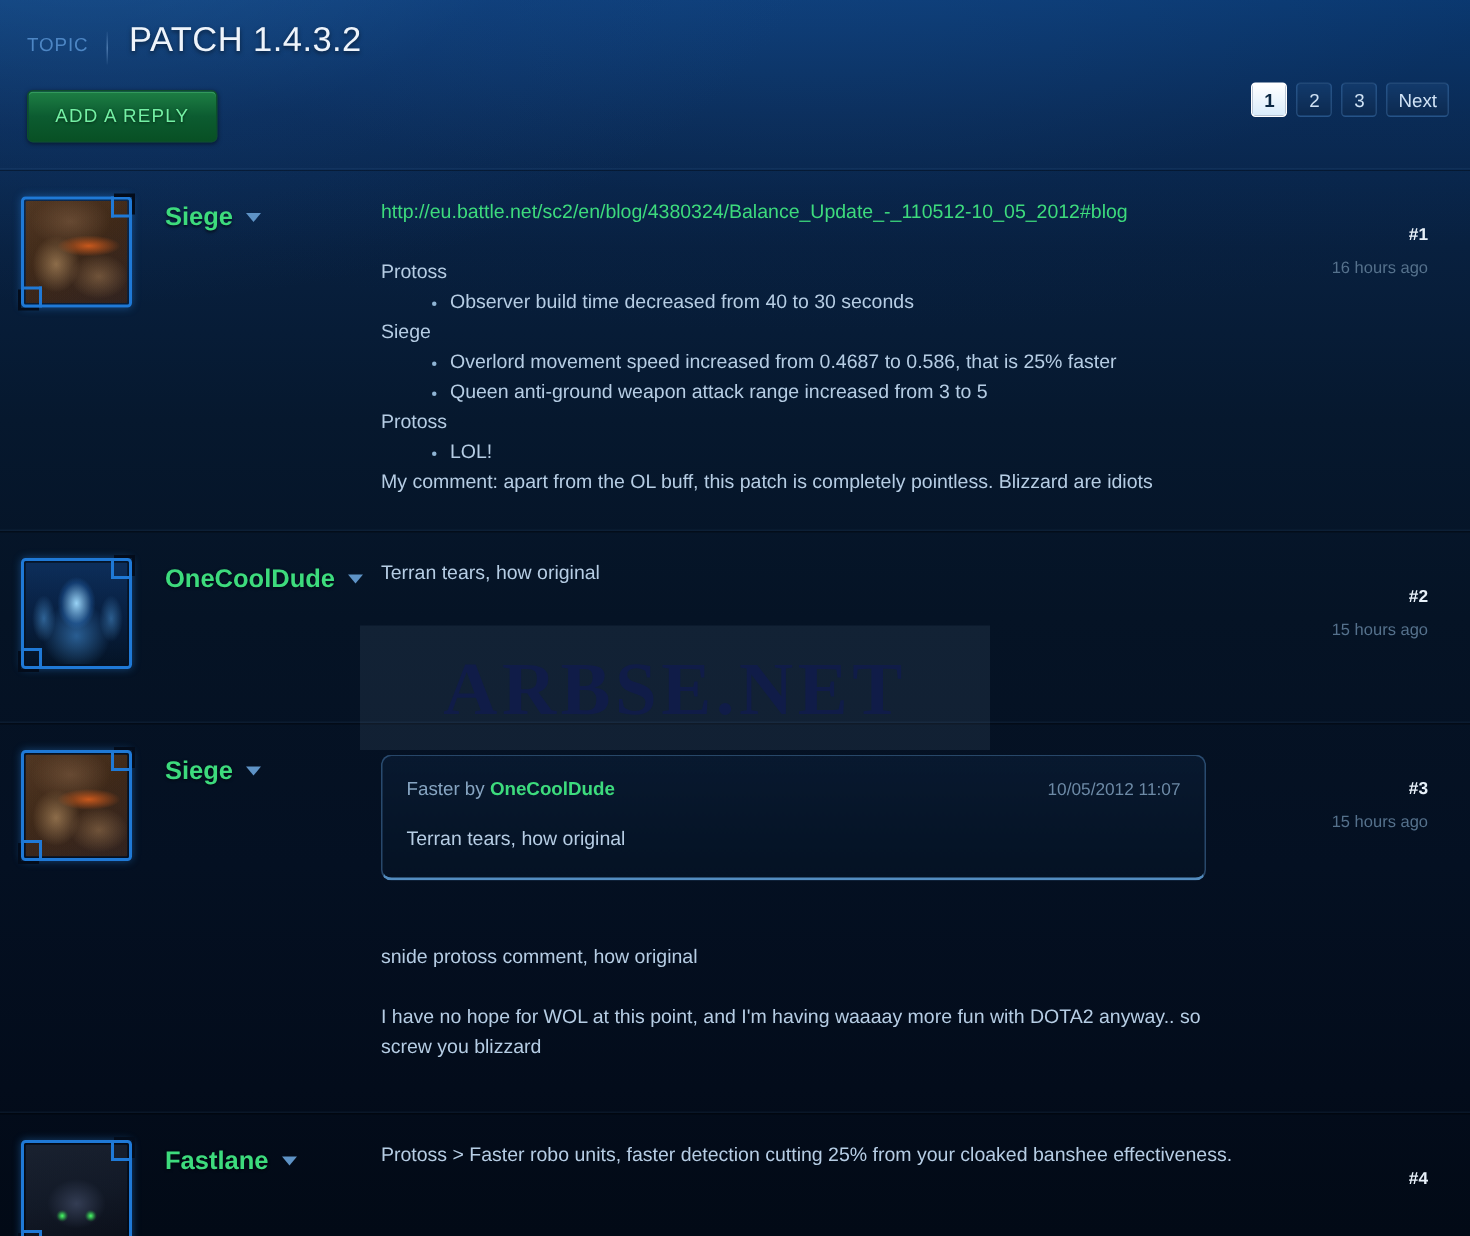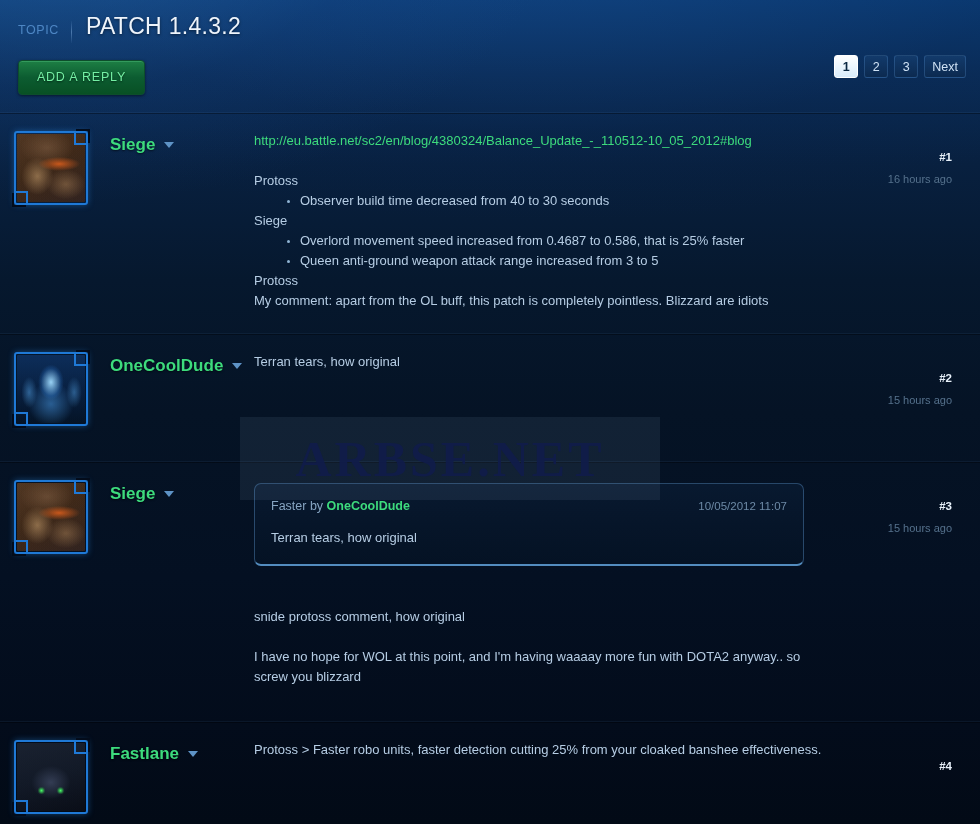--- a/index.html
+++ b/index.html
@@ -367,20 +367,23 @@
       <p class="body-p">Protoss</p>
       <ul class="patch-list">
         <li>Observer build time decreased from 40 to 30 seconds</li>
       </ul>
       <p class="body-p">Siege</p>
       <ul class="patch-list">
         <li>Overlord movement speed increased from 0.4687 to 0.586, that is 25% faster</li>
         <li>Queen anti-ground weapon attack range increased from 3 to 5</li>
       </ul>
       <p class="body-p">Protoss</p>
+      <ul class="patch-list">
+        <li>LOL!</li>
+      </ul>
       <p class="body-p">My comment: apart from the OL buff, this patch is completely pointless. Blizzard are idiots</p>
     </div>
   </div>
 
   <div class="post" style="min-height:128px;">
     <div class="post-left">
       <div class="avatar-wrap">
         <div class="avatar-img av-blue"></div>
         <div class="avatar-frame"></div>
       </div>

